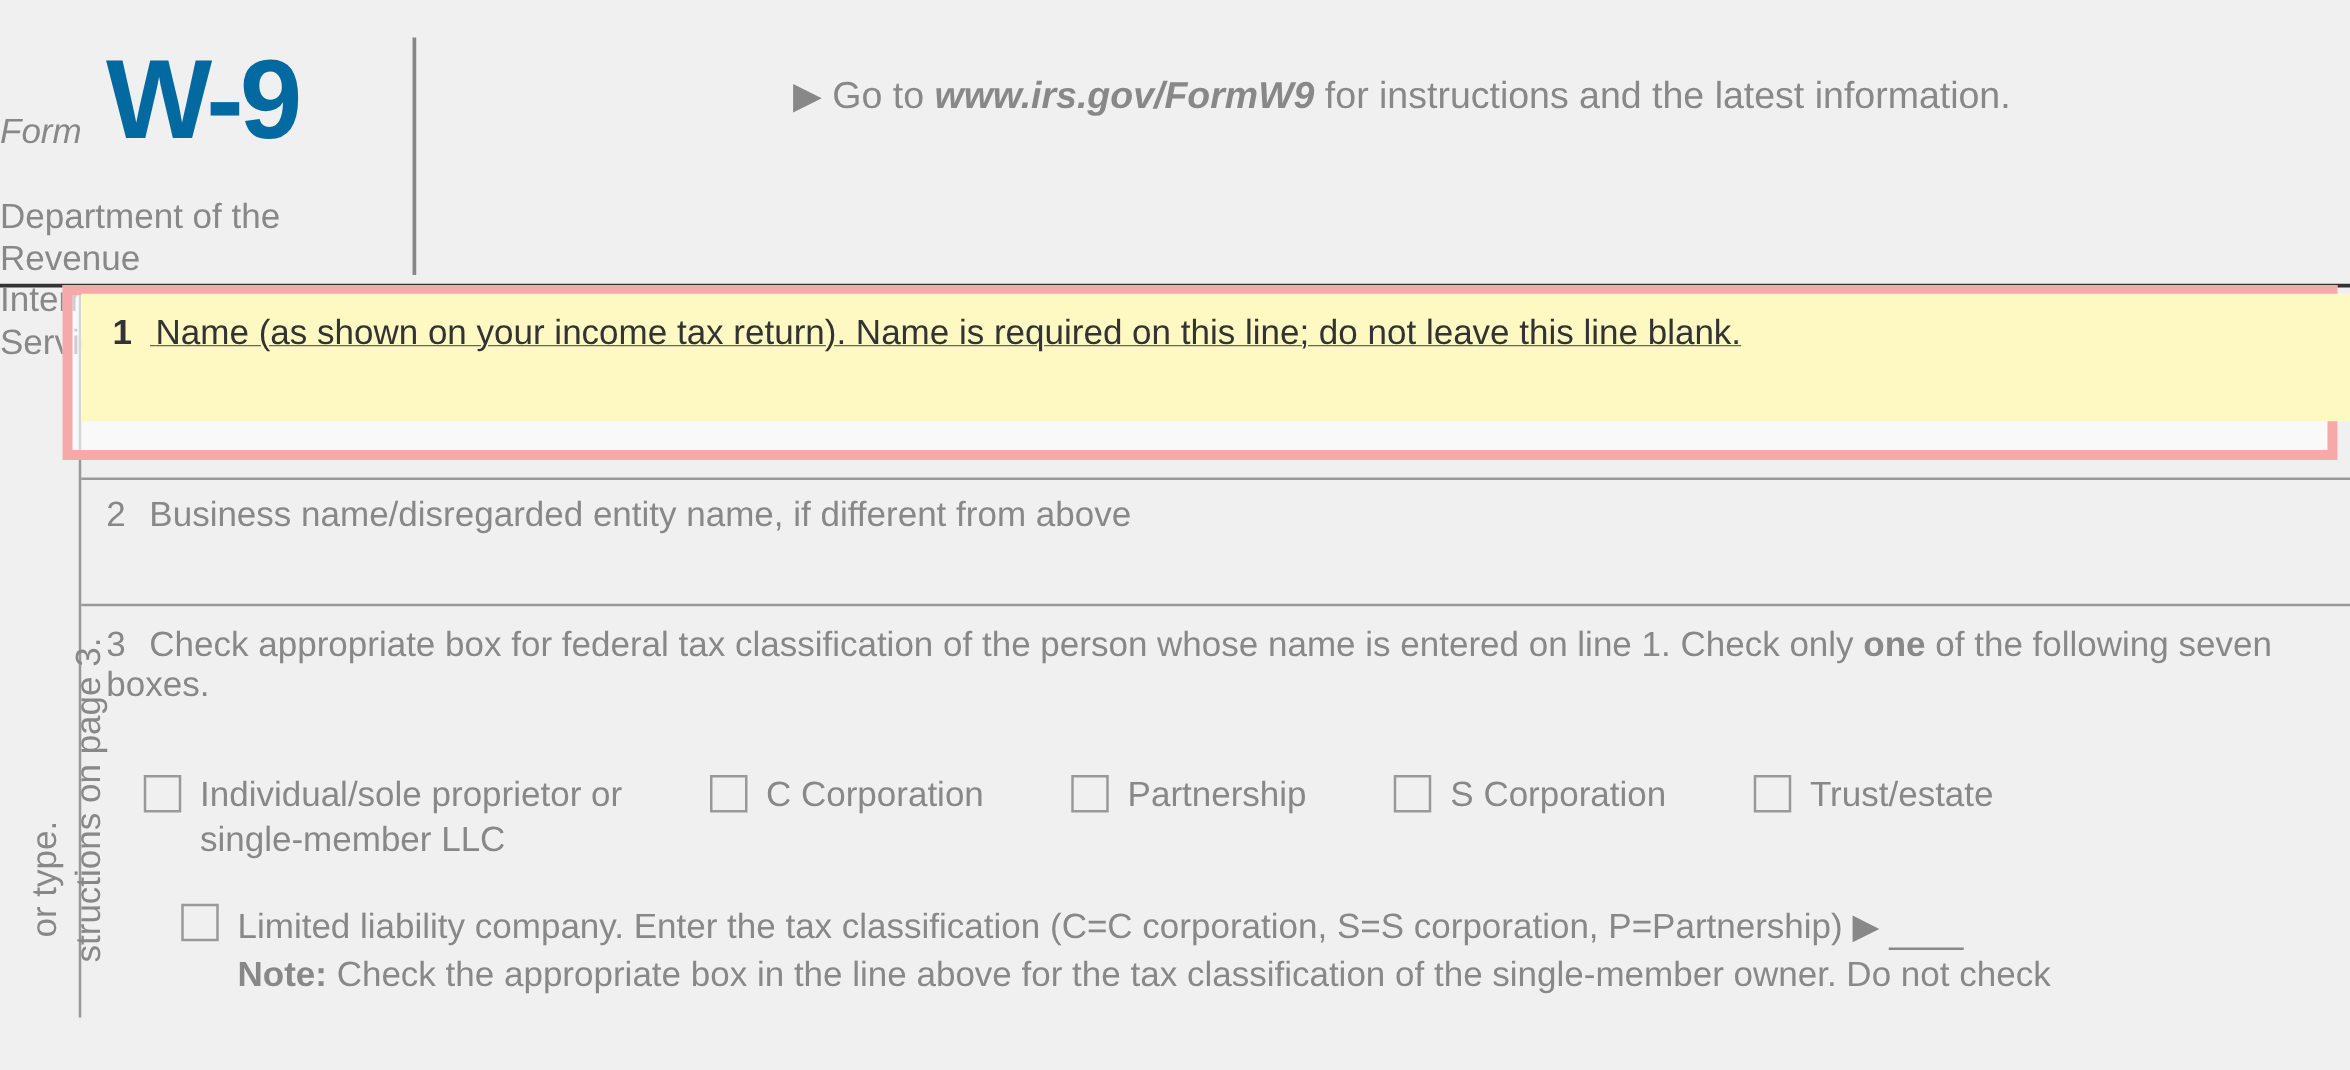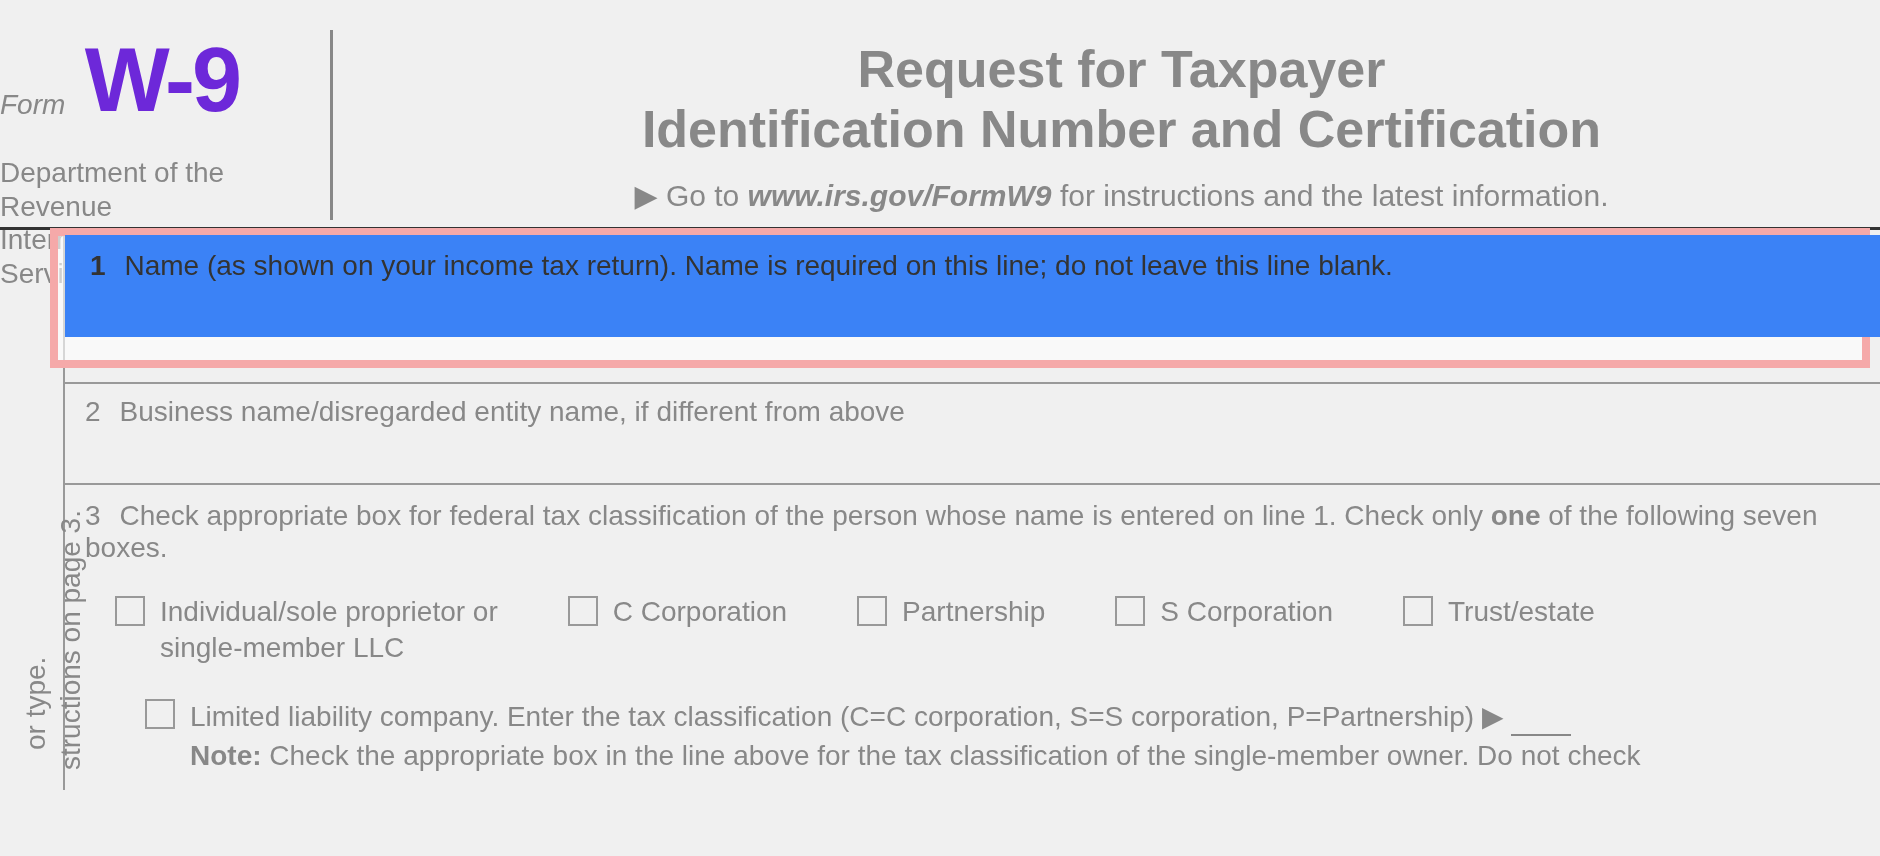--- a/index.html
+++ b/index.html
@@ -36,21 +36,21 @@
     .form-label-small {
       font-size: 28px;
       color: #888;
       display: inline-block;
       vertical-align: bottom;
       font-style: italic;
     }
     .form-code {
       font-size: 90px;
       font-weight: 900;
-      color: #6d28d9;
+      color: #0369a1;
       letter-spacing: -3px;
       line-height: 0.9;
       display: inline-block;
       margin-left: 15px;
     }
     .dept-text {
       font-size: 28px;
       color: #888;
       margin-top: 35px;
       line-height: 1.2;
@@ -153,38 +153,40 @@
       left: 70px;
       top: 208px;
       width: 1820px;
       height: 140px;
       z-index: 10;
       pointer-events: none;
     }
     .line-1-content {
       position: relative;
       z-index: 20;
-      background: #3b82f6;
+      background: #fef9c3;
       margin: -10px -20px;
       padding: 15px 25px 55px 25px;
+      text-decoration: underline;
     }
     .checkboxes {
       margin-top: 30px;
       padding-left: 30px;
     }
     .checkbox-row {
       display: flex;
       align-items: flex-start;
       gap: 70px;
       margin-bottom: 30px;
     }
     .checkbox-item {
       display: flex;
       align-items: flex-start;
       gap: 15px;
+      margin-top: 24px;
     }
     .checkbox {
       width: 30px;
       height: 30px;
       border: 2px solid #999;
       flex-shrink: 0;
       margin-top: 2px;
     }
     .checkbox-label {
       font-size: 28px;
@@ -227,24 +229,20 @@
         <span class="form-label-small">Form</span>
         <span class="form-code">W-9</span>
       </div>
       <div class="dept-text">
         <div>Department of the Revenue</div>
         <div>Internal Revenue Service</div>
       </div>
     </div>
     <div class="vertical-divider"></div>
     <div class="title-area">
-      <div class="main-title">
-        <div>Request for Taxpayer</div>
-        <div>Identification Number and Certification</div>
-      </div>
       <div class="instructions-link">
         <span>▶ Go to </span><span class="italic">www.irs.gov/FormW9</span><span> for instructions and the latest information.</span>
       </div>
     </div>
   </div>
 
   <div class="highlight-box"></div>
 
   <div class="form-body">
     <div class="left-margin">

